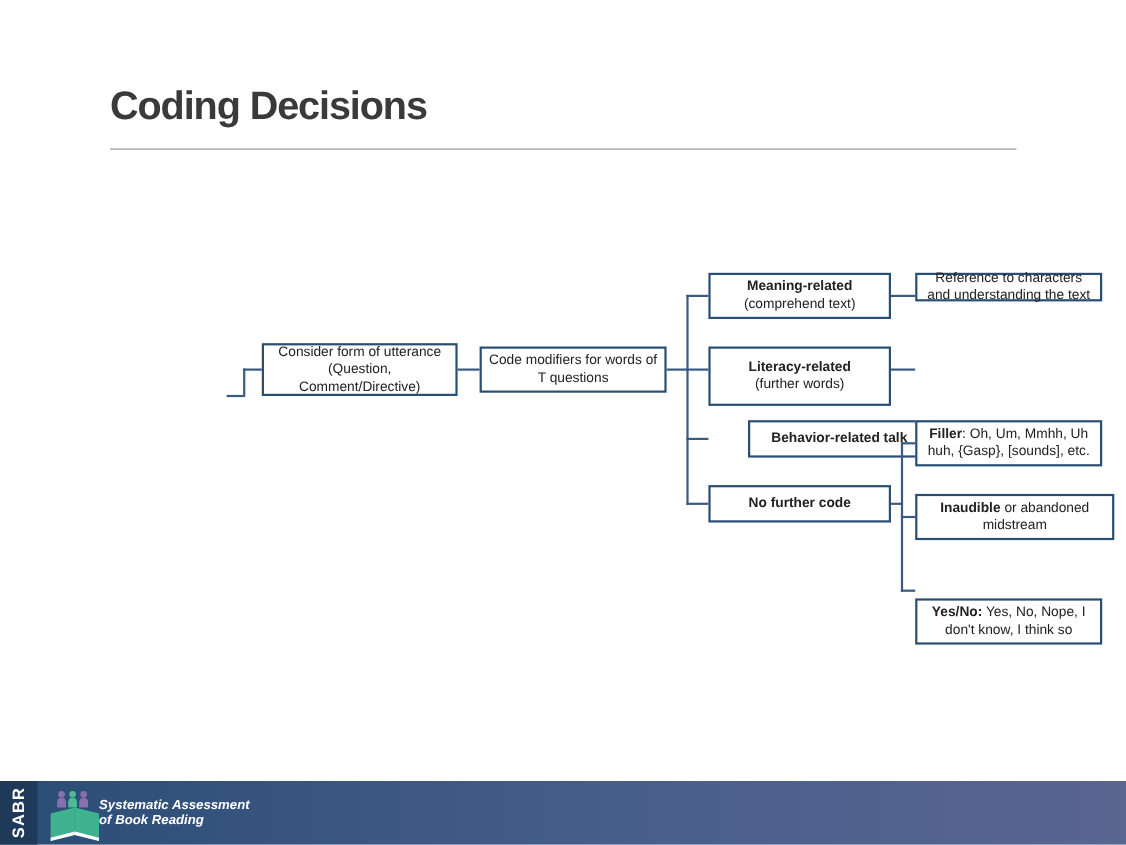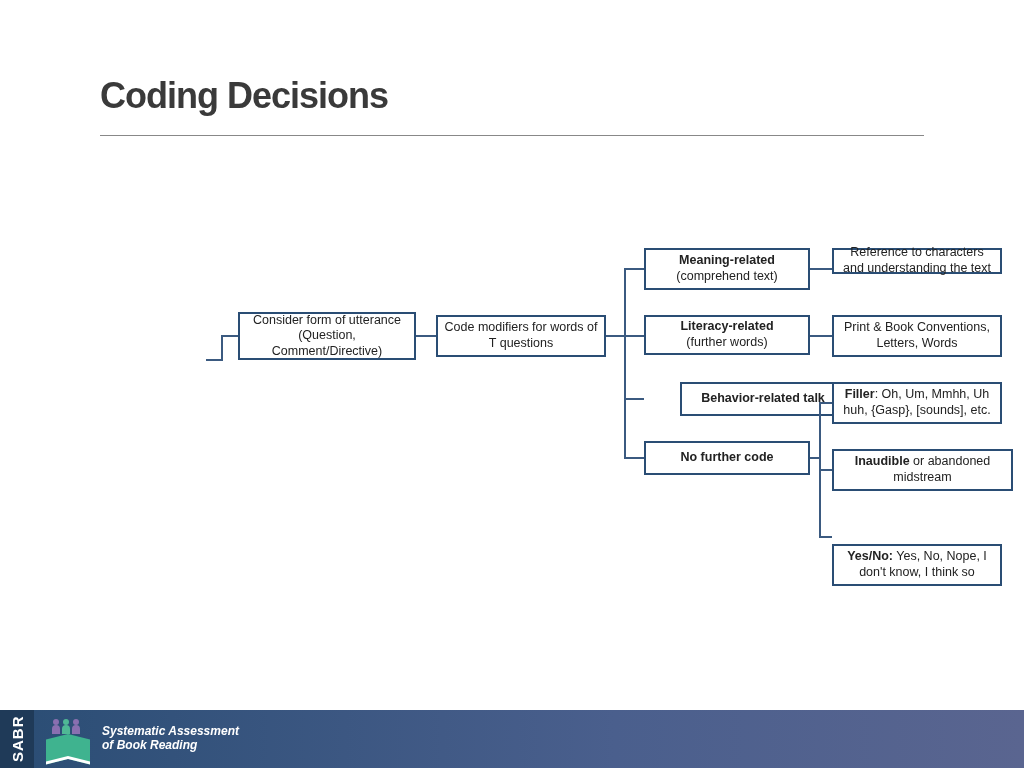--- a/index.html
+++ b/index.html
@@ -4,21 +4,21 @@
 <style>
 html,body{margin:0;padding:0;width:1024px;height:768px;font-family:Arial,Helvetica,sans-serif;background:#fff;overflow:hidden}
 .slide{position:relative;width:1024px;height:768px}
 .title{position:absolute;left:100px;top:75px;font-size:36px;font-weight:900;color:#3a3a3a;letter-spacing:-1px}
 .rule{position:absolute;left:100px;top:135px;width:824px;height:0;border-top:1px solid #888}
 .box{position:absolute;border:2px solid #2a4d74;background:#fff;font-size:12.5px;line-height:1.25;color:#222;display:flex;flex-direction:column;align-items:center;justify-content:center;text-align:center;padding:4px 6px;box-sizing:border-box}
 .b{font-weight:700}
 .conn{position:absolute;background:#3b5a80}
 .footer{position:absolute;left:0;bottom:0;width:1024px;height:58px;background:linear-gradient(90deg,#2a4d74 0%,#4a5f8d 60%,#5a6590 100%);display:flex;align-items:center}
 .sabr-tab{width:34px;height:58px;background:#1f3a58;color:#fff;font-weight:900;font-size:15px;display:flex;align-items:center;justify-content:center;writing-mode:vertical-rl;transform:rotate(180deg);letter-spacing:1px}
-.logo{margin-left:12px;display:flex;align-items:center;gap:12px}
+.logo{margin-left:12px;display:flex;align-items:center;gap:0}
 .icon{position:relative;width:44px;height:40px}
 .book{position:absolute;bottom:0;left:0;width:44px;height:22px}
 .book::before,.book::after{content:"";position:absolute;bottom:0;width:22px;height:22px;background:#3fb38f}
 .book::before{left:0;transform:skewY(-14deg);transform-origin:right bottom;border-bottom:3px solid #fff}
 .book::after{right:0;transform:skewY(14deg);transform-origin:left bottom;border-bottom:3px solid #fff}
 .people{position:absolute;top:0;left:6px;display:flex;gap:2px}
 .person{width:8px;height:14px;position:relative}
 .person::before{content:"";position:absolute;top:0;left:1px;width:6px;height:6px;border-radius:50%}
 .person::after{content:"";position:absolute;top:6px;left:0;width:8px;height:9px;border-radius:4px 4px 0 0}
 .p1::before,.p1::after{background:#8a6fb0}
@@ -39,36 +39,33 @@
   </div>
 
   <div class="box" style="left:436px;top:315px;width:170px;height:42px">
     <span>Code modifiers for words of T questions</span>
   </div>
 
   <div class="box" style="left:644px;top:248px;width:166px;height:42px">
     <span class="b">Meaning-related</span>
     <span>(comprehend text)</span>
   </div>
-  <div class="box" style="left:644px;top:315px;width:166px;height:40px">
+  <div class="box" style="left:644px;top:315px;width:166px;height:54px">
     <span class="b">Literacy-related</span>
     <span>(further words)</span>
   </div>
   <div class="box" style="left:680px;top:382px;width:166px;height:34px">
     <span class="b">Behavior-related talk</span>
   </div>
   <div class="box" style="left:644px;top:441px;width:166px;height:34px">
     <span class="b">No further code</span>
   </div>
 
   <div class="box" style="left:832px;top:248px;width:170px;height:26px">
     <span>Reference to characters and understanding the text</span>
-  </div>
-  <div class="box" style="left:832px;top:315px;width:170px;height:42px">
-    <span>Print &amp; Book Conventions, Letters, Words</span>
   </div>
   <div class="box" style="left:832px;top:382px;width:170px;height:42px">
     <div><span class="b">Filler</span><span>: Oh, Um, Mmhh, Uh huh, {Gasp}, [sounds], etc.</span></div>
   </div>
   <div class="box" style="left:832px;top:449px;width:181px;height:42px">
     <div><span class="b">Inaudible</span><span> or abandoned midstream</span></div>
   </div>
   <div class="box" style="left:832px;top:544px;width:170px;height:42px">
     <div><span class="b">Yes/No:</span><span> Yes, No, Nope, I don't know, I think so</span></div>
   </div>

